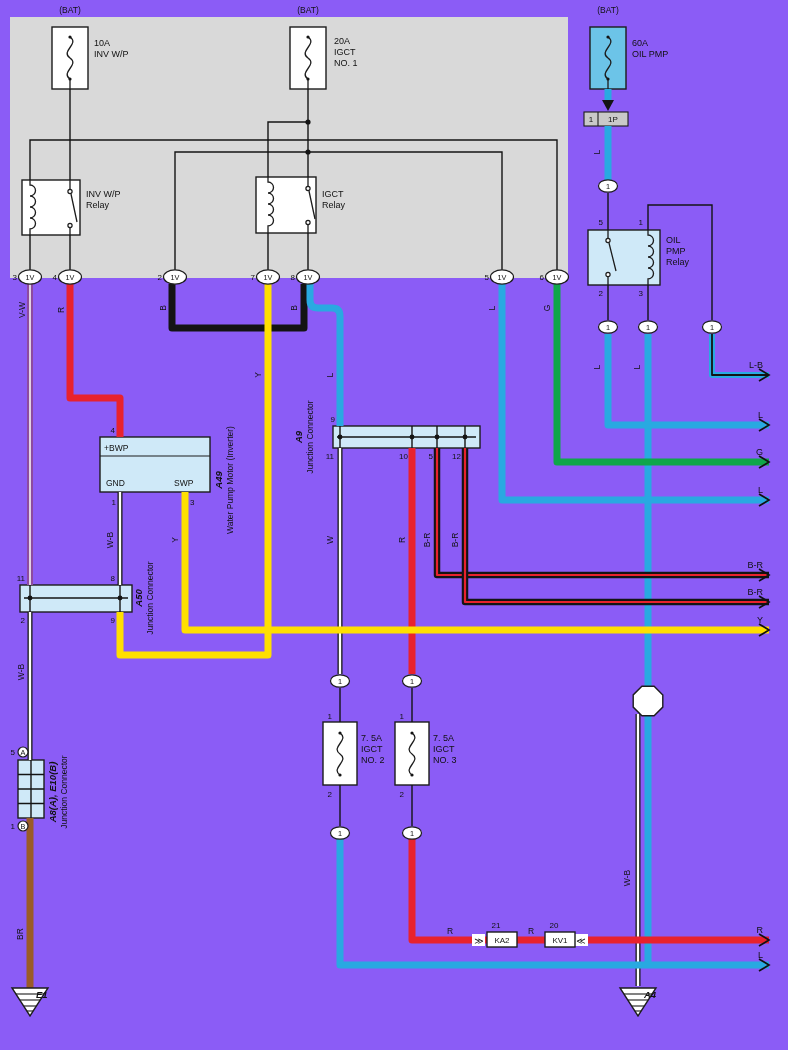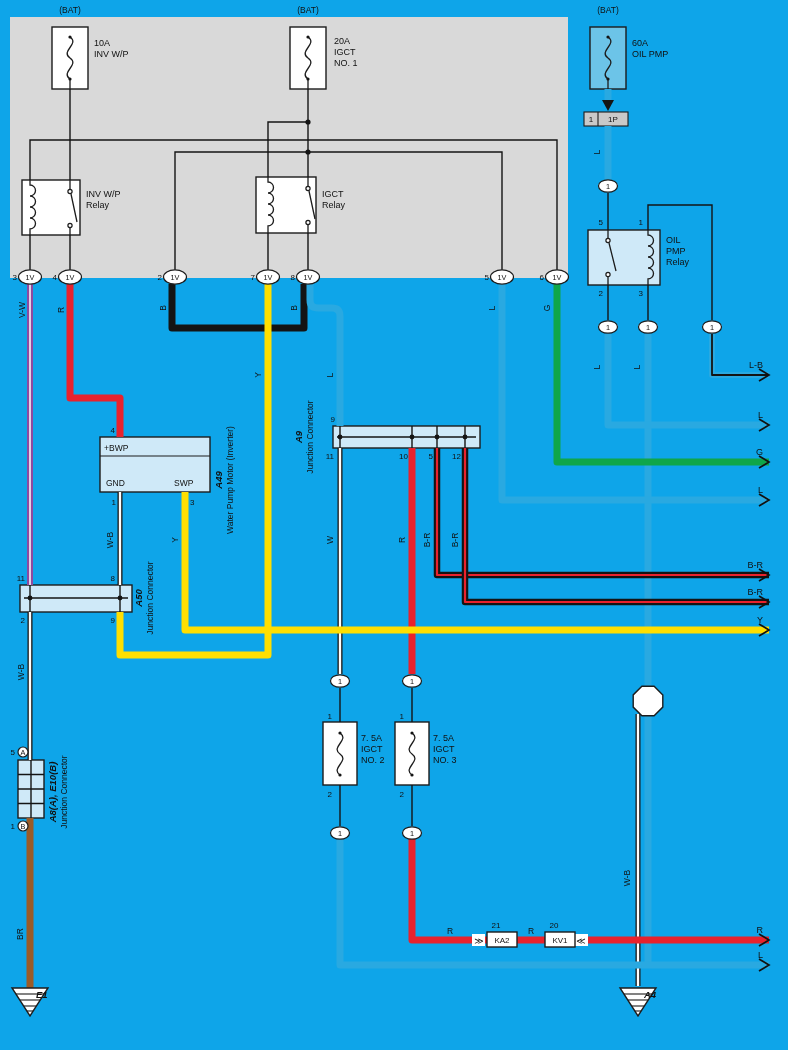--- a/index.html
+++ b/index.html
@@ -1,21 +1,21 @@
 <!DOCTYPE html>
 <html style="--grayArea: #d9d9d9; --componentBlue: #cfe9f8; --fuse60Blue: #6cc4e8; --wireL: #29a9e1; --wireG: #0fa64a; --wireY: #ffdf00; --wireR: #e8222d; --wireVW: #8d4a9f; --wireBrown: #9a5b28; --wireBlack: #141414;"><head>
 <meta charset="utf-8">
 <style>
   :root{
     --grayArea:#d9d9d9; --componentBlue:#cfe9f8; --fuse60Blue:#6cc4e8;
     --wireL:#29a9e1; --wireG:#0fa64a; --wireY:#ffdf00; --wireR:#e8222d;
     --wireVW:#8d4a9f; --wireBrown:#9a5b28; --wireBlack:#141414;
   }
   html,body{margin:0;padding:0;background:#fff;}
-  #stage{position:relative;width:788px;height:1050px;background:#0ea5e9;overflow:hidden;}
+  #stage{position:relative;width:788px;height:1050px;background:#8b5cf6;overflow:hidden;}
   svg{position:absolute;left:0;top:0;}
   svg text{font-family:"Liberation Sans",sans-serif;fill:#111;}
   .t7{font-size:7.3px}.t8{font-size:8px}.t85{font-size:8.5px}.t9{font-size:9px}
   .nm{font-size:9.5px;font-weight:bold;font-style:italic}
   .thin{fill:none;stroke:var(--wireBlack);stroke-width:1.4}
   .wL7{fill:none;stroke:var(--wireL);stroke-width:7;stroke-linejoin:round}
   .wG7{fill:none;stroke:var(--wireG);stroke-width:7;stroke-linejoin:round}
   .wY7{fill:none;stroke:var(--wireY);stroke-width:7;stroke-linejoin:round}
   .wR7{fill:none;stroke:var(--wireR);stroke-width:7;stroke-linejoin:round}
   .wB7{fill:none;stroke:var(--wireBlack);stroke-width:7;stroke-linejoin:round}

